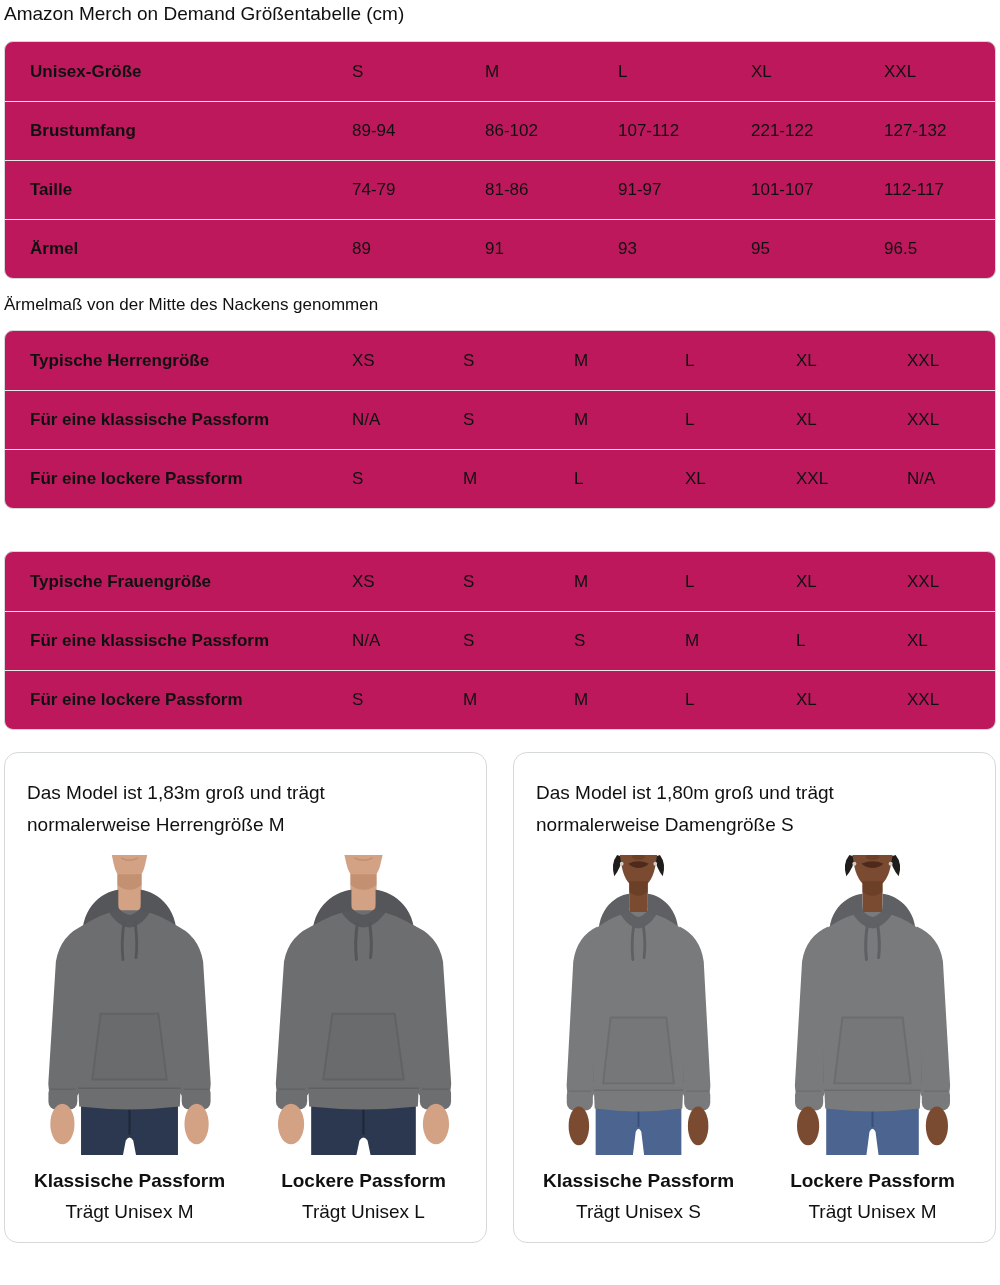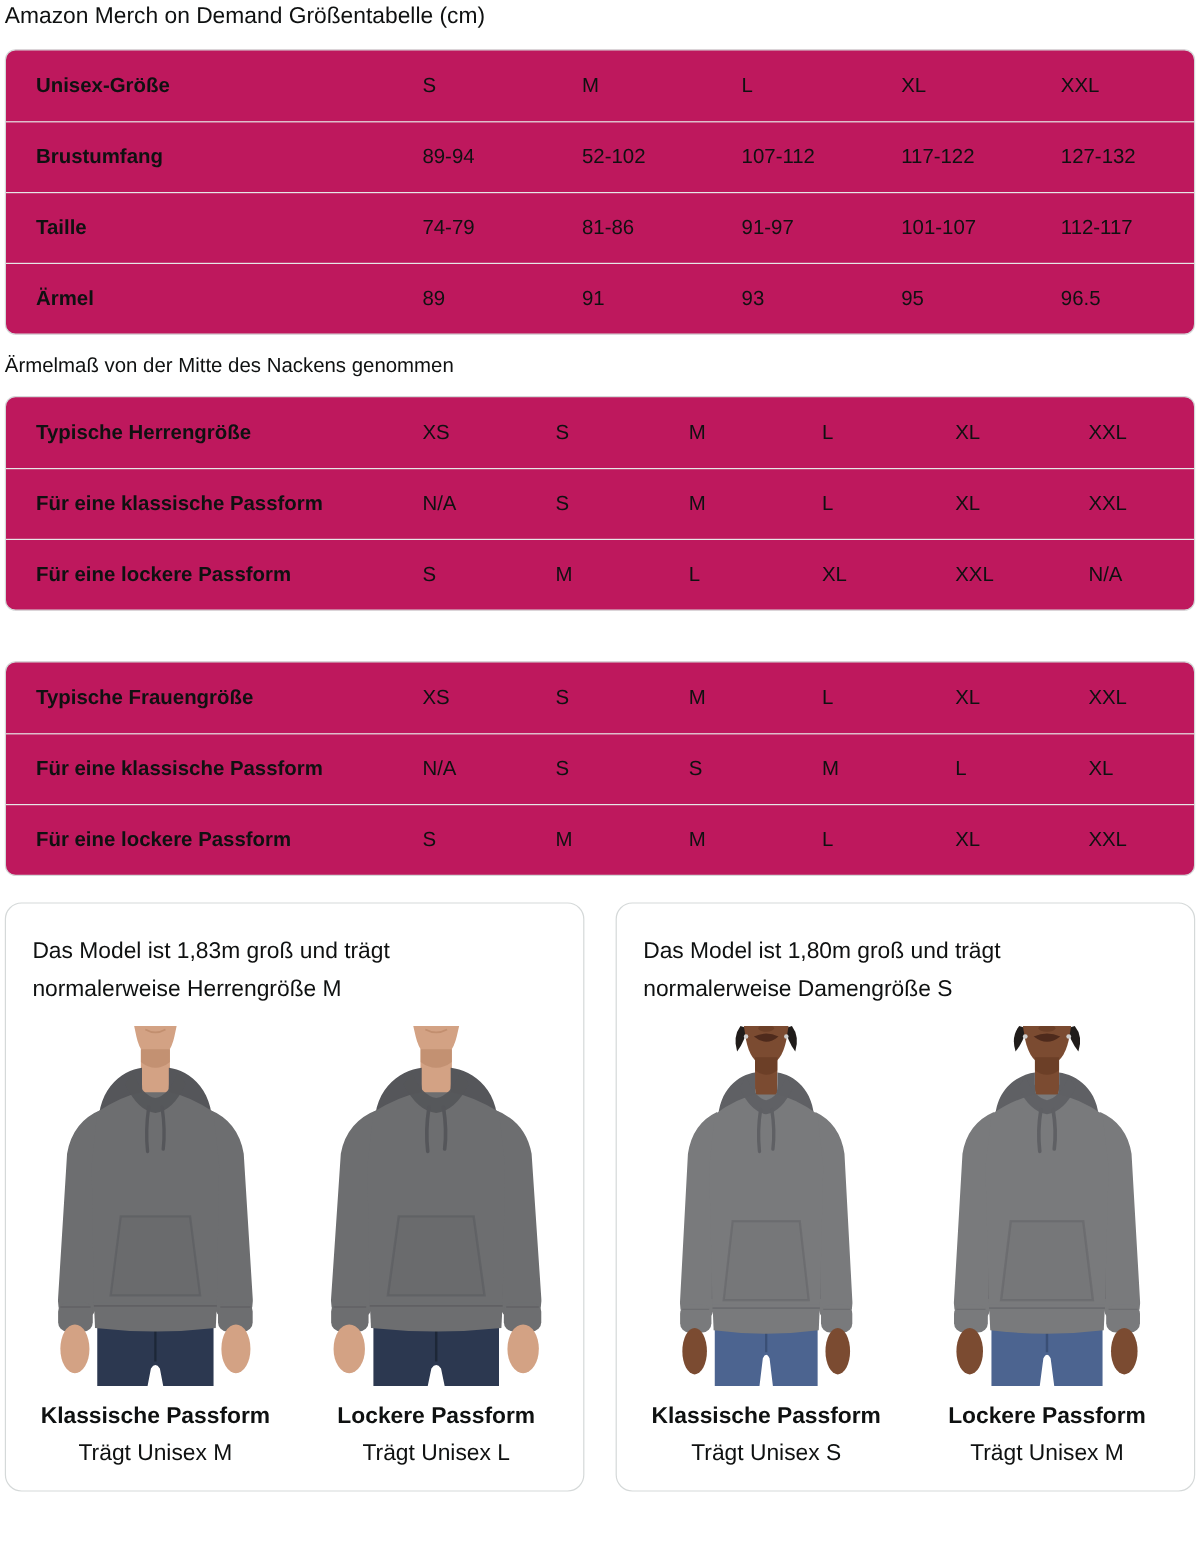--- a/index.html
+++ b/index.html
@@ -25,21 +25,21 @@
   .tlabel { width:322px; font-size:17px; font-weight:700; flex:none; }
   .tcell  { font-size:17px; font-weight:400; flex:none; }
   .cols5 .tcell { width:133px; }
   .cols6 .tcell { width:111px; }
 
   .note { font-size:17px; margin:16px 0 0 0; line-height:20px; }
   .fithead { font-size:19px; font-weight:400; margin:31px 0 0 0; line-height:24px; }
   .mt15 { margin-top:15px; }
   .mt26 { margin-top:42px; }
 
-  .cards { display:flex; gap:26px; margin-top:22px; }
+  .cards { display:flex; gap:26px; margin-top:22px;border-radius:12px; }
   .card {
     flex:1;
     border:1px solid var(--border,#D5D9D9);
     border-radius:14px;
     padding:24px 20px 18px 22px;
     background:#fff;
   }
   .card-desc { font-size:19px; line-height:32px; margin:0; max-width:420px; }
 
   .photos { display:flex; justify-content:space-between; margin-top:14px; }
@@ -133,23 +133,23 @@
       <div class="tlabel">Unisex-Größe</div>
       <div class="tcell">S</div>
       <div class="tcell">M</div>
       <div class="tcell">L</div>
       <div class="tcell">XL</div>
       <div class="tcell">XXL</div>
     </div>
     <div class="trow">
       <div class="tlabel">Brustumfang</div>
       <div class="tcell">89-94</div>
-      <div class="tcell">52-102</div>
+      <div class="tcell">86-102</div>
       <div class="tcell">107-112</div>
-      <div class="tcell">117-122</div>
+      <div class="tcell">221-122</div>
       <div class="tcell">127-132</div>
     </div>
     <div class="trow">
       <div class="tlabel">Taille</div>
       <div class="tcell">74-79</div>
       <div class="tcell">81-86</div>
       <div class="tcell">91-97</div>
       <div class="tcell">101-107</div>
       <div class="tcell">112-117</div>
     </div>

